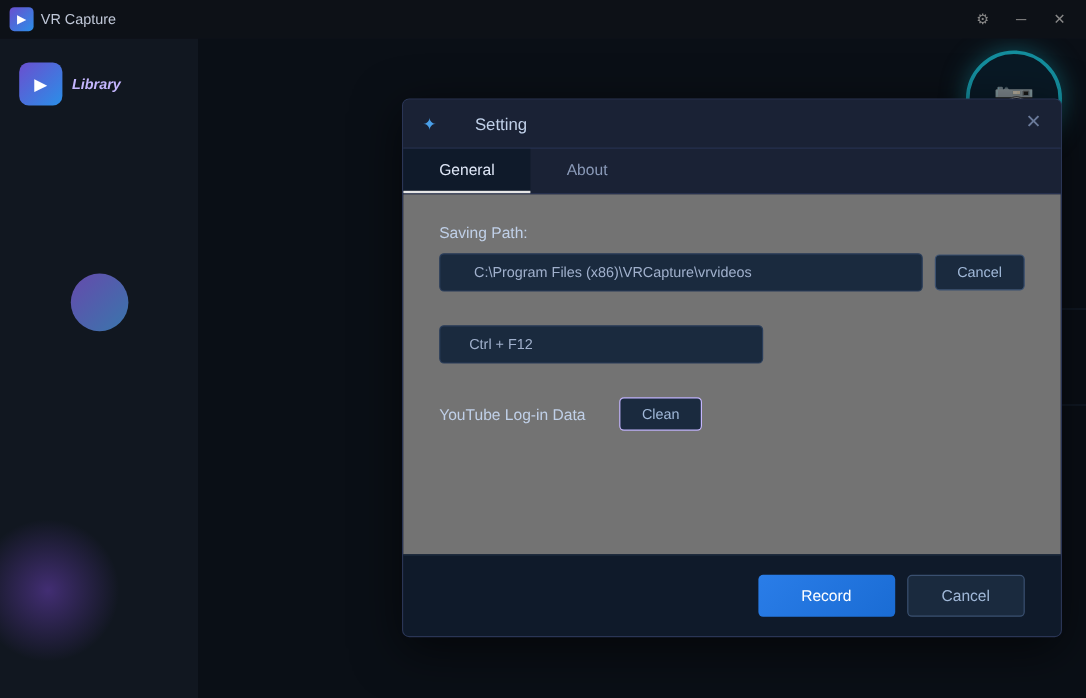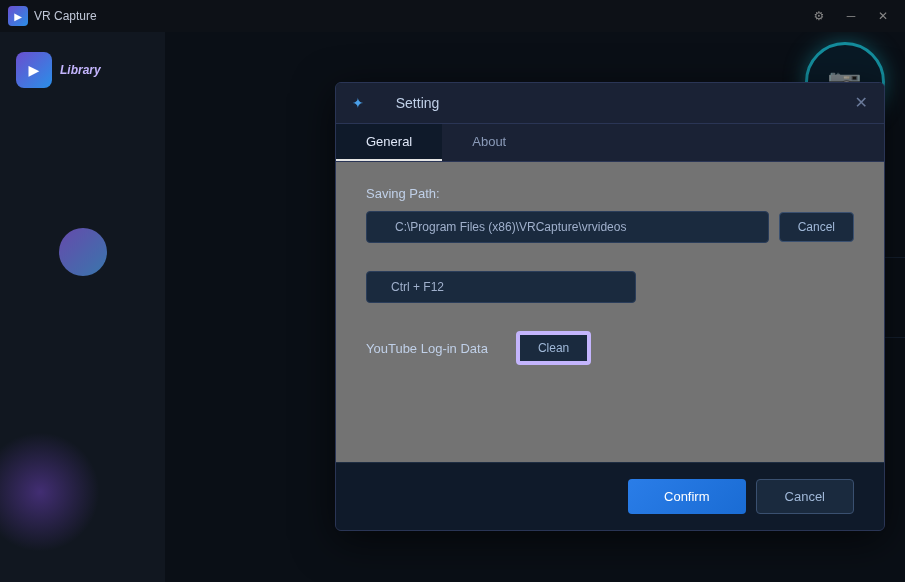--- a/index.html
+++ b/index.html
@@ -284,21 +284,21 @@
       align-items: center;
       gap: 28px;
     }
     .youtube-label-inline {
       color: #c0d0e8;
       font-size: 13px;
     }
     .clean-btn {
       padding: 6px 18px;
       background: #1a2a3e;
-      border: 4px solid #c4b5fd;
+      border: 1px solid #c4b5fd;
       border-radius: 4px;
       color: #a0b8d8;
       font-size: 12px;
       cursor: pointer;
     }
 
     
     .dialog-footer {
       padding: 16px 30px;
       background: #0f1a2a;
@@ -459,21 +459,21 @@
           <div class="form-row">
             <div class="youtube-row">
               <span class="youtube-label-inline">YouTube Log-in Data</span>
               <button class="clean-btn">Clean</button>
             </div>
           </div>
 
         </div>
 
         <div class="dialog-footer">
-          <button class="confirm-btn">Confirm</button>
+          <button class="confirm-btn">Record</button>
           <button class="cancel-btn">Cancel</button>
         </div>
 
       </div>
     </div>
 
   </div>
 </div>
 
 </body></html>

